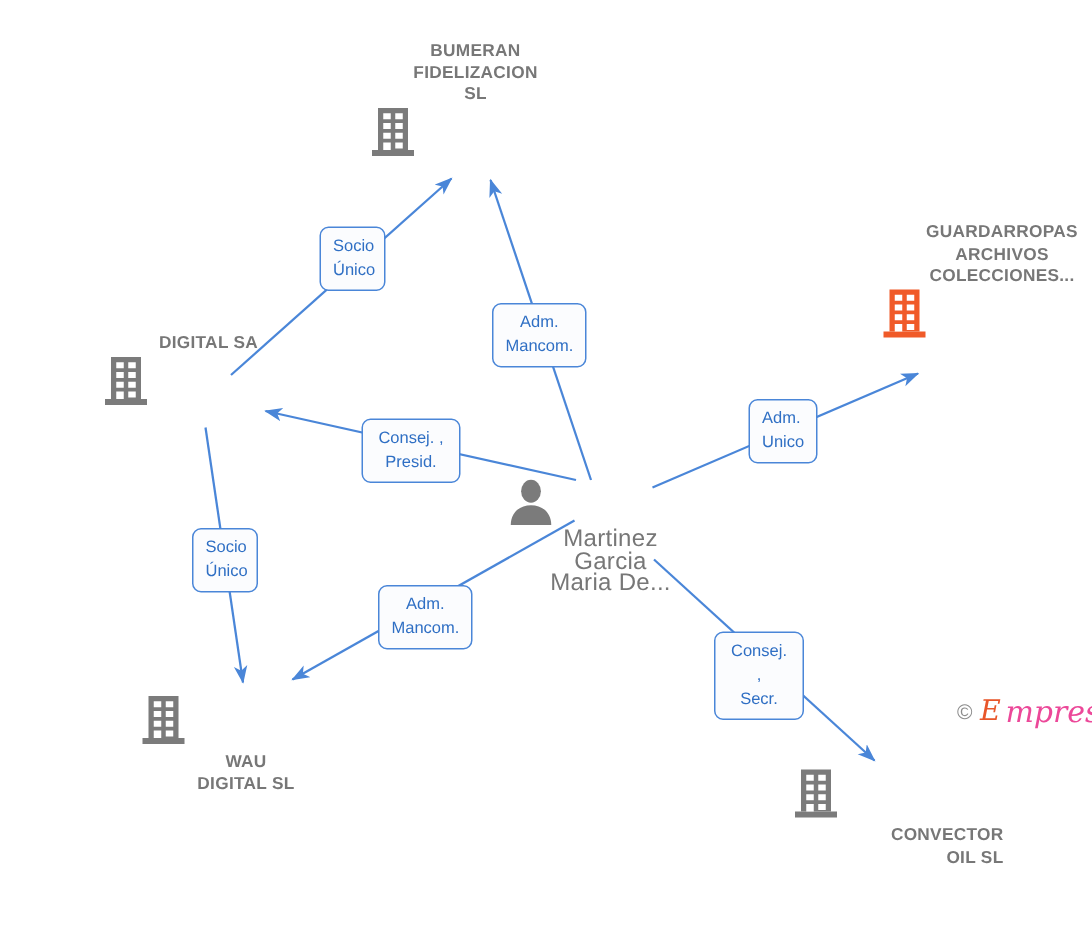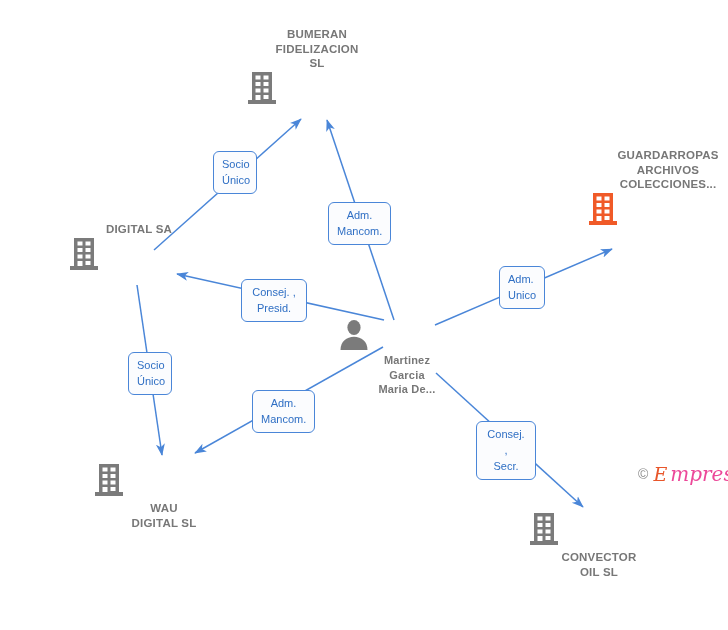--- a/index.html
+++ b/index.html
@@ -151,21 +151,21 @@
     </span>
   </div>
 
   <div class="node" style="left:301px;top:319px;width:140px;">
     <span class="icon">
       <svg class="person" width="34" height="32" viewBox="0 0 34 32" xmlns="http://www.w3.org/2000/svg">
         <ellipse cx="17" cy="8.5" rx="6.6" ry="7.6" fill="#7b7b7b"></ellipse>
         <path d="M3.5,31 C3.5,22.6 9.6,17.8 17,17.8 C24.4,17.8 30.5,22.6 30.5,31 Z" fill="#7b7b7b"></path>
       </svg>
     </span>
-    <div class="label" style="margin-top:2px;font-weight:bold;font-size:11px;">Martinez
+    <div class="label" style="margin-top:2px;font-weight:normal;font-size:16px;">Martinez
 Garcia
 Maria De...</div>
   </div>
 
   <div class="node" style="left:58px;top:463px;width:140px;text-align:center;">
     <span class="icon">
       <svg class="bldg" width="30" height="34" viewBox="0 0 30 34" xmlns="http://www.w3.org/2000/svg">
         <rect x="5" y="1" width="20" height="28" fill="#7b7b7b"></rect>
         <rect x="1" y="29" width="28" height="4" fill="#7b7b7b"></rect>
         <rect x="8.5" y="4.5" width="5" height="4" fill="#ffffff"></rect>
@@ -190,21 +190,21 @@
         <rect x="8.5" y="4.5" width="5" height="4" fill="#ffffff"></rect>
         <rect x="16.5" y="4.5" width="5" height="4" fill="#ffffff"></rect>
         <rect x="8.5" y="11" width="5" height="4" fill="#ffffff"></rect>
         <rect x="16.5" y="11" width="5" height="4" fill="#ffffff"></rect>
         <rect x="8.5" y="17.5" width="5" height="4" fill="#ffffff"></rect>
         <rect x="16.5" y="17.5" width="5" height="4" fill="#ffffff"></rect>
         <rect x="8.5" y="24" width="5" height="5" fill="#ffffff"></rect>
         <rect x="16.5" y="24" width="5" height="4" fill="#ffffff"></rect>
       </svg>
     </span>
-    <div class="label" style="margin-top:4px;">CONVECTOR
+    <div class="label" style="margin-top:4px;text-align:right;">CONVECTOR
 OIL  SL</div>
   </div>
 
   <div class="elabel l" style="left:177px;top:151px;width:44px;">Socio
 Único</div>
 
   <div class="elabel c" style="left:292px;top:202px;width:63px;">Adm.
 Mancom.</div>
 
   <div class="elabel l" style="left:463px;top:266px;width:46px;">Adm.

